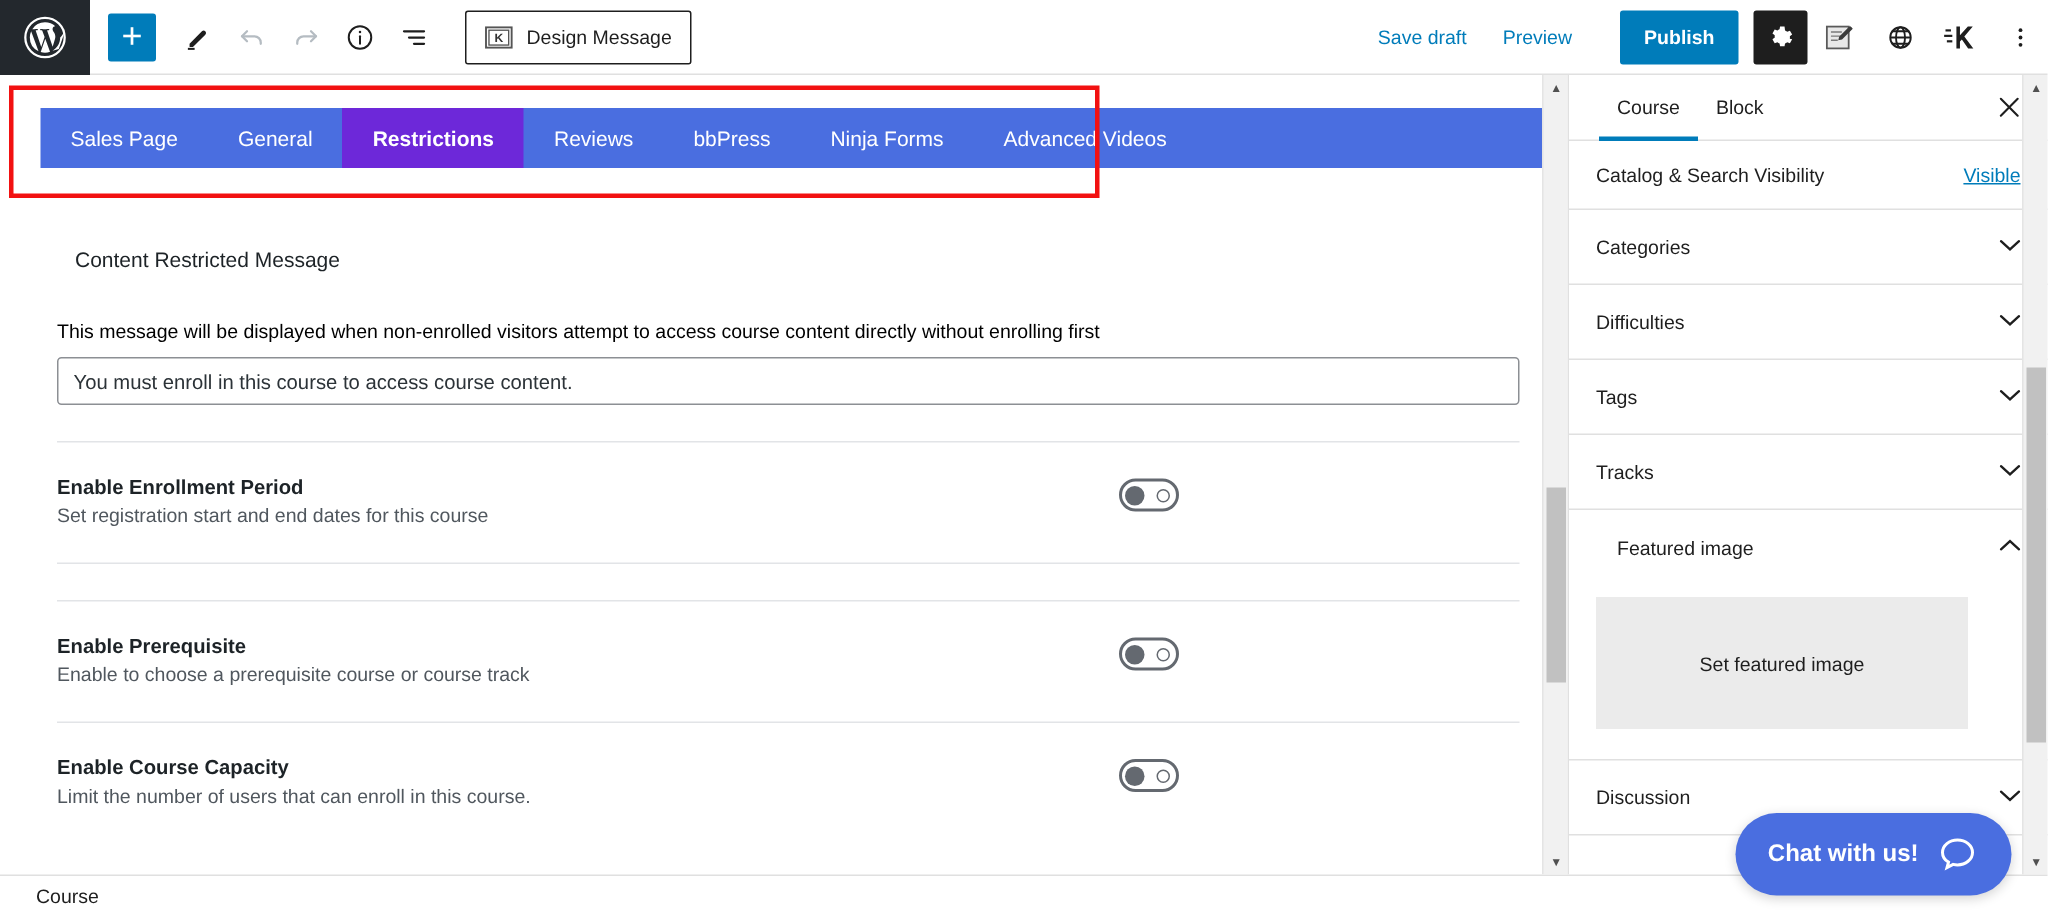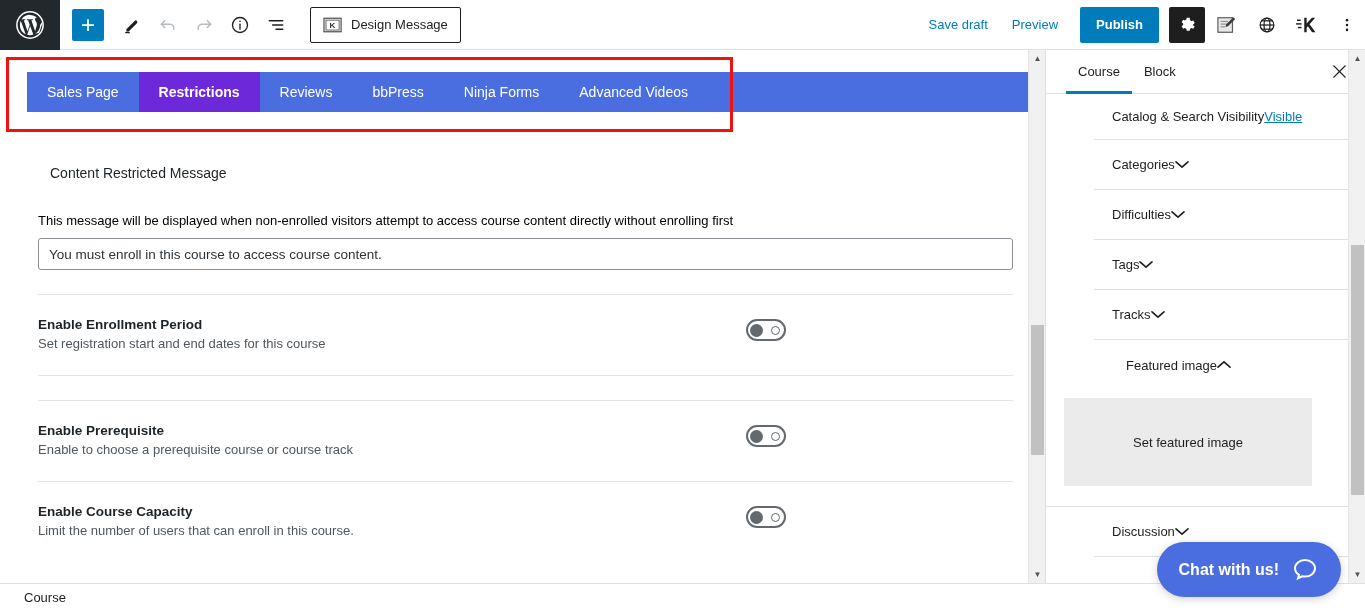--- a/index.html
+++ b/index.html
@@ -52,21 +52,21 @@
   .tb-right {
     margin-left: auto; display: flex; align-items: center; gap: 0px;
   }
   .link-btn {
     font-size: 13px; color: #007cba; background: none; border: none;
     padding: 0 12px; height: 36px; cursor: pointer; white-space: nowrap;
   }
   .publish-btn {
     background: #007cba; color: #fff; border: none; border-radius: 2px;
     font-size: 13px; font-weight: 600; height: 36px; padding: 0 16px;
-    margin-left: 10px; cursor: pointer;
+    margin-left: 20px; cursor: pointer;
   }
   .settings-btn {
     width: 36px; height: 36px; background: #1e1e1e; color: #fff;
     border-radius: 2px; margin-left: 10px; border: none; cursor: pointer;
     display: flex; align-items: center; justify-content: center;
   }
   .icon-btn {
     width: 36px; height: 36px; display: flex; align-items: center;
     justify-content: center; background: none; border: none; cursor: pointer;
     color: #1e1e1e; margin-left: 4px;
@@ -188,23 +188,23 @@
     content: ""; position: absolute; left: 0; right: 0; bottom: 0;
     height: 3px; background: #007cba;
   }
   .sb-close {
     margin-left: auto; width: 36px; height: 36px;
     display: flex; align-items: center; justify-content: center;
     font-size: 18px; color: #1e1e1e; cursor: pointer; border: none;
     background: none;
   }
   .sb-row {
-    display: flex; align-items: center; 
+    display: flex; align-items: center; justify-content: space-between;
     padding: 0 18px; height: 50px; border-bottom: 1px solid #e0e0e0;
-    font-size: 13px; color: #1e1e1e; cursor: pointer; margin-left: 48px;
+    font-size: 13px; color: #1e1e1e; cursor: pointer;
   }
   .sb-row .title { font-size: 13px; color: #1e1e1e; }
   .sb-link {
     color: #007cba; text-decoration: underline; font-size: 13px; cursor: pointer;
   }
   .chev { color: #1e1e1e; font-size: 11px; display: block; }
   .sb-section-body { padding: 8px 18px 20px 18px; border-bottom: 1px solid #e0e0e0; }
   .featured-box {
     width: 248px; height: 88px; background: #ebebeb;
     display: flex; align-items: center; justify-content: center;
@@ -362,20 +362,21 @@
 </div>
 
 <div class="editor-body">
 
   <div class="content-col">
 
     <div class="red-box"></div>
 
     <div class="tabstrip">
       <div class="tab">Sales Page</div>
+      <div class="tab">General</div>
       <div class="tab active">Restrictions</div>
       <div class="tab">Reviews</div>
       <div class="tab">bbPress</div>
       <div class="tab">Ninja Forms</div>
       <div class="tab">Advanced Videos</div>
     </div>
 
     <div class="panel">
 
       <div>

